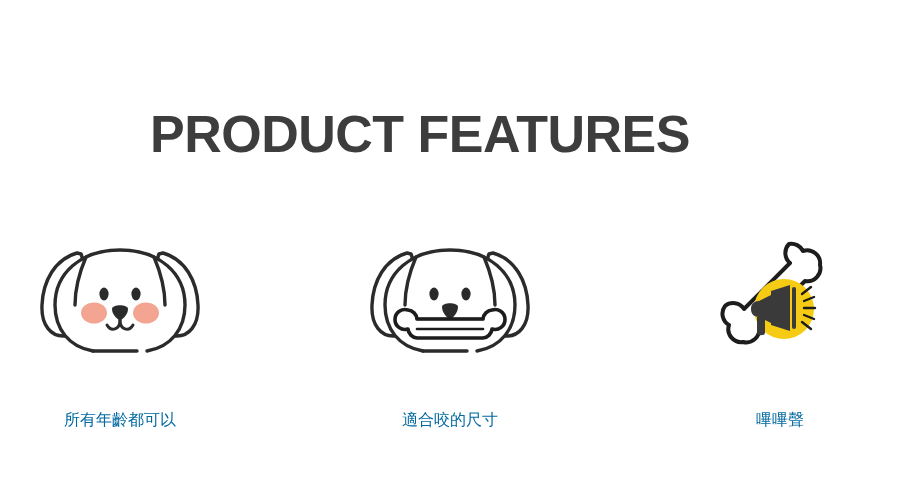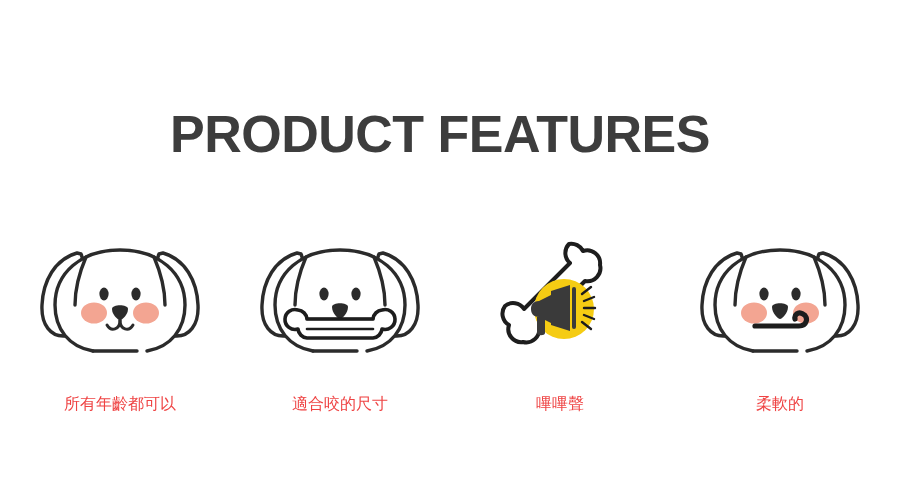--- a/index.html
+++ b/index.html
@@ -16,21 +16,20 @@
   }
   .page-title {
     position:absolute;
     top:104px; left:0; width:840px;
     text-align:center;
     font-size:52px;
     font-weight:bold;
     letter-spacing:-0.5px;
     color:#3d3d3d;
     font-family:"Liberation Sans", "DejaVu Sans", sans-serif;
-    margin-left:20px;
   }
   .features-row {
     position:absolute;
     top:236px; left:0; width:900px;
     display:flex;
     flex-direction:row;
     align-items:flex-start;
     justify-content:space-between;
     padding:0 22px;
   }
@@ -39,24 +38,24 @@
     display:flex;
     flex-direction:column;
     align-items:center;
   }
   .feature-art {
     width:196px; height:130px;
     display:flex; align-items:center; justify-content:center;
   }
   .feature-art svg { display:block; }
   .feature-label {
-    margin-top:28px;
+    margin-top:44px;
     font-size:16px;
     line-height:1.2;
-    color:#ef4444;
+    color:#0369a1;
     text-align:left;
     font-family:"Liberation Sans", "DejaVu Sans", sans-serif;
     white-space:nowrap;
   }
 </style>
 </head>
 <body>
 
 <div class="page">
 
@@ -163,38 +162,15 @@
             <line x1="119" y1="71" x2="130" y2="71"></line>
             <line x1="117" y1="85" x2="126" y2="92"></line>
             <line x1="119" y1="64" x2="129" y2="60"></line>
             <line x1="119" y1="78" x2="129" y2="82"></line>
           </g>
         </svg>
       </div>
       <div class="feature-label">嗶嗶聲</div>
     </div>
 
-    <div class="feature">
-      <div class="feature-art">
-        <svg width="190" height="128" viewBox="0 0 190 128" fill="none" stroke="#2b2b2b" stroke-width="3.4" stroke-linecap="round" stroke-linejoin="round">
-          <path d="M52 16 C30 22 18 44 17 68 C16 88 26 100 40 99 C53 98 60 84 61 64 C62 42 60 26 56 17 Z" fill="#fff"></path>
-          <path d="M138 16 C160 22 172 44 173 68 C174 88 164 100 150 99 C137 98 130 84 129 64 C128 42 130 26 134 17 Z" fill="#fff"></path>
-          <path d="M122 114 C146 110 160 92 160 68 C160 36 134 13 95 13 C56 13 30 36 30 68 C30 92 44 110 68 114" fill="#fff"></path>
-          <path d="M68 114 L112 114" fill="none"></path>
-          <path d="M61 20 C55 34 50 50 50 68" fill="none"></path>
-          <path d="M129 20 C135 34 140 50 140 68" fill="none"></path>
-
-          <ellipse cx="69" cy="76" rx="13" ry="10.5" fill="#f3a592" stroke="none"></ellipse>
-          <ellipse cx="121" cy="76" rx="13" ry="10.5" fill="#f3a592" stroke="none"></ellipse>
-
-          <ellipse cx="79" cy="57" rx="4.6" ry="6.4" fill="#2b2b2b" stroke="none"></ellipse>
-          <ellipse cx="111" cy="57" rx="4.6" ry="6.4" fill="#2b2b2b" stroke="none"></ellipse>
-
-          <path d="M87 70 C87 65 103 65 103 70 C103 76 97 82 95 82 C93 82 87 76 87 70 Z" fill="#2b2b2b" stroke="none"></path>
-
-          <path d="M70 89 L114 89 C122 89 124 80 118 77 C113 74 109 78 110 82" fill="none" stroke="#1d1d1d" stroke-width="5.2" stroke-linecap="round"></path>
-        </svg>
-      </div>
-      <div class="feature-label">柔軟的</div>
-    </div>
 
   </div>
 </div>
 
 </body></html>

